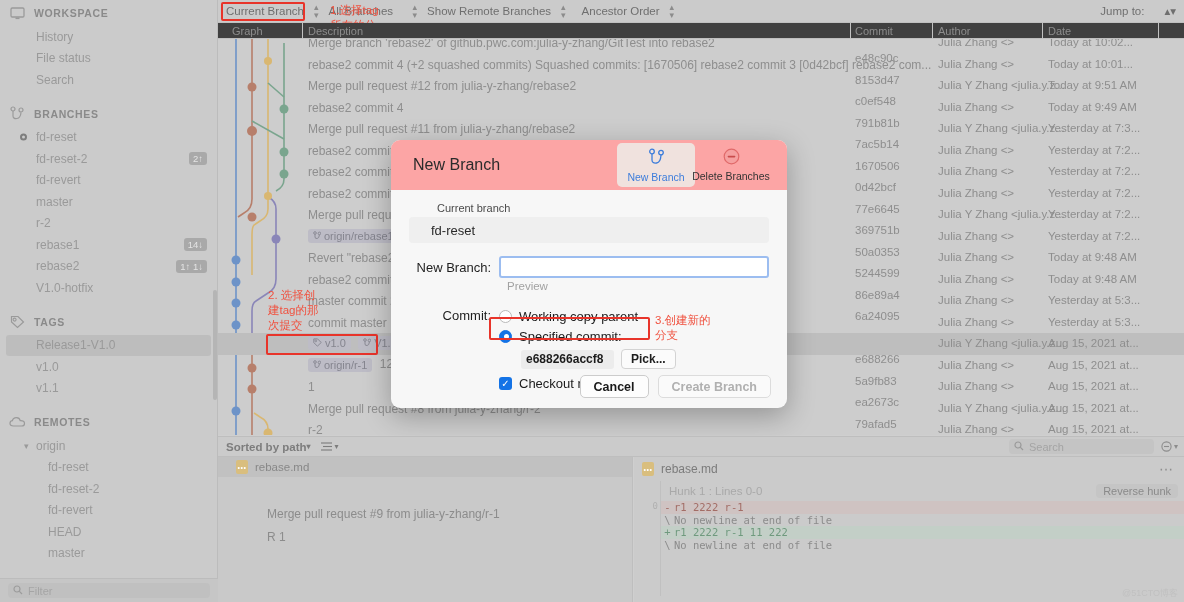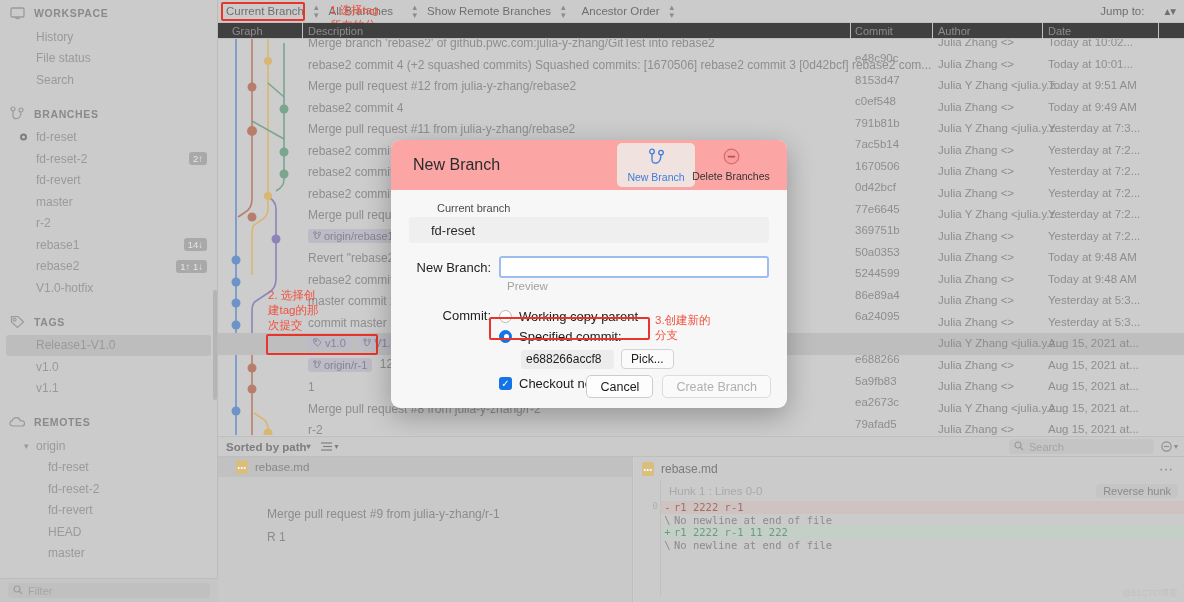--- a/index.html
+++ b/index.html
@@ -129,32 +129,32 @@
     flex:1; height:22px; border:2px solid #9cbdf0; border-radius:3px;
     background:#fff; font-size:12px; padding:0 5px; outline:none;
     font-family:"Liberation Sans", sans-serif;
   }
   .m-preview { margin-left:98px; margin-top:2px; font-size:11.5px; color:#a2a2a2; }
   .m-commitblock { display:flex; margin-top:14px; }
   .radio-line { display:flex; align-items:center; gap:7px; height:20px; font-size:13px; color:#1b1b1b;}
   .radio { width:13px; height:13px; border-radius:50%; border:1px solid #b9b9b9; background:#fff; flex:none;}
   .radio.on { background:#1473e6; border-color:#1473e6; position:relative;}
   .radio.on:after { content:""; position:absolute; left:3.5px; top:3.5px; width:5px; height:5px; border-radius:50%; background:#fff;}
-  .commit-pick { display:flex; align-items:center; gap:7px; margin-left:22px; margin-top:3px; }
+  .commit-pick { display:flex; align-items:center; gap:7px; margin-left:22px; margin-top:3px;font-weight:bold; }
   #commit-hash-field {
     width:93px; height:19px; background:#ececec; border-radius:3px;
     display:flex; align-items:center; padding:0 5px; font-size:12px; color:#1c1c1c;
   }
   #pick-btn {
     height:20px; background:#fbfbfb; border:1px solid #d3d3d3; border-radius:4px;
     padding:0 9px; font-size:12px; color:#1e1e1e; display:flex; align-items:center;
   }
   .checkrow { display:flex; align-items:center; gap:7px; margin-left:0px; margin-top:7px; font-size:13px; color:#1b1b1b;}
   .cbox { width:13px; height:13px; border-radius:3px; background:#1473e6; display:flex; align-items:center; justify-content:center; color:#fff; font-size:10px; flex:none;}
-  #modal-footer { position:absolute; right:16px; bottom:10px; display:flex; gap:9px; }
+  #modal-footer { position:absolute; right:16px; bottom:10px; display:flex; gap:9px;font-weight:bold; }
   .mbtn { height:23px; border-radius:5px; padding:0 13px; font-size:12.5px;
           display:flex; align-items:center; border:1px solid #ccc; background:#fdfdfd; color:#1a1a1a;}
   .mbtn.disabled { color:#b0b0b0; border-color:#dcdcdc; background:#fafafa; }
 
   
   #bottombar {
     position:absolute; left:218px; top:436px; width:966px; height:21px;
     background:#cbcbcb; border-top:1px solid #bebebe; border-bottom:1px solid #bebebe;
     display:flex; align-items:center;
   }

